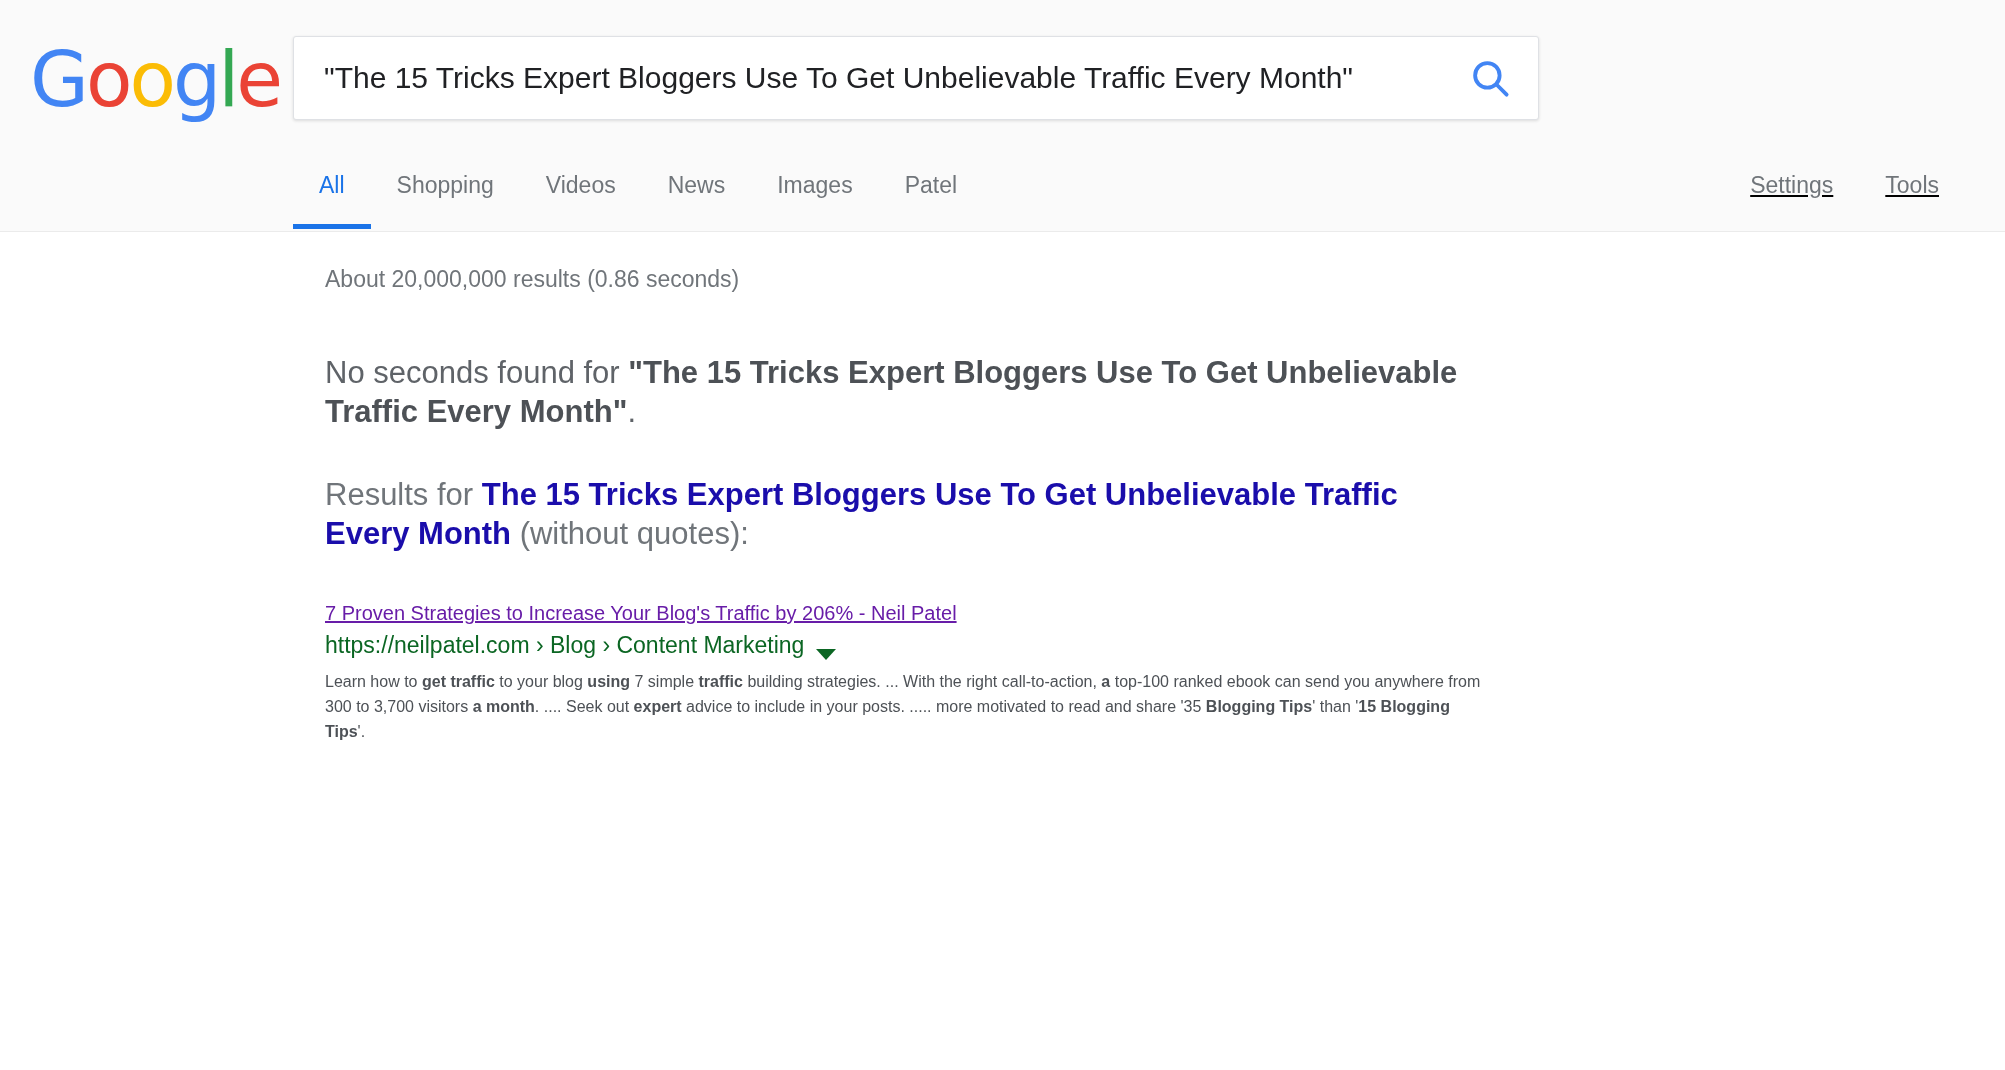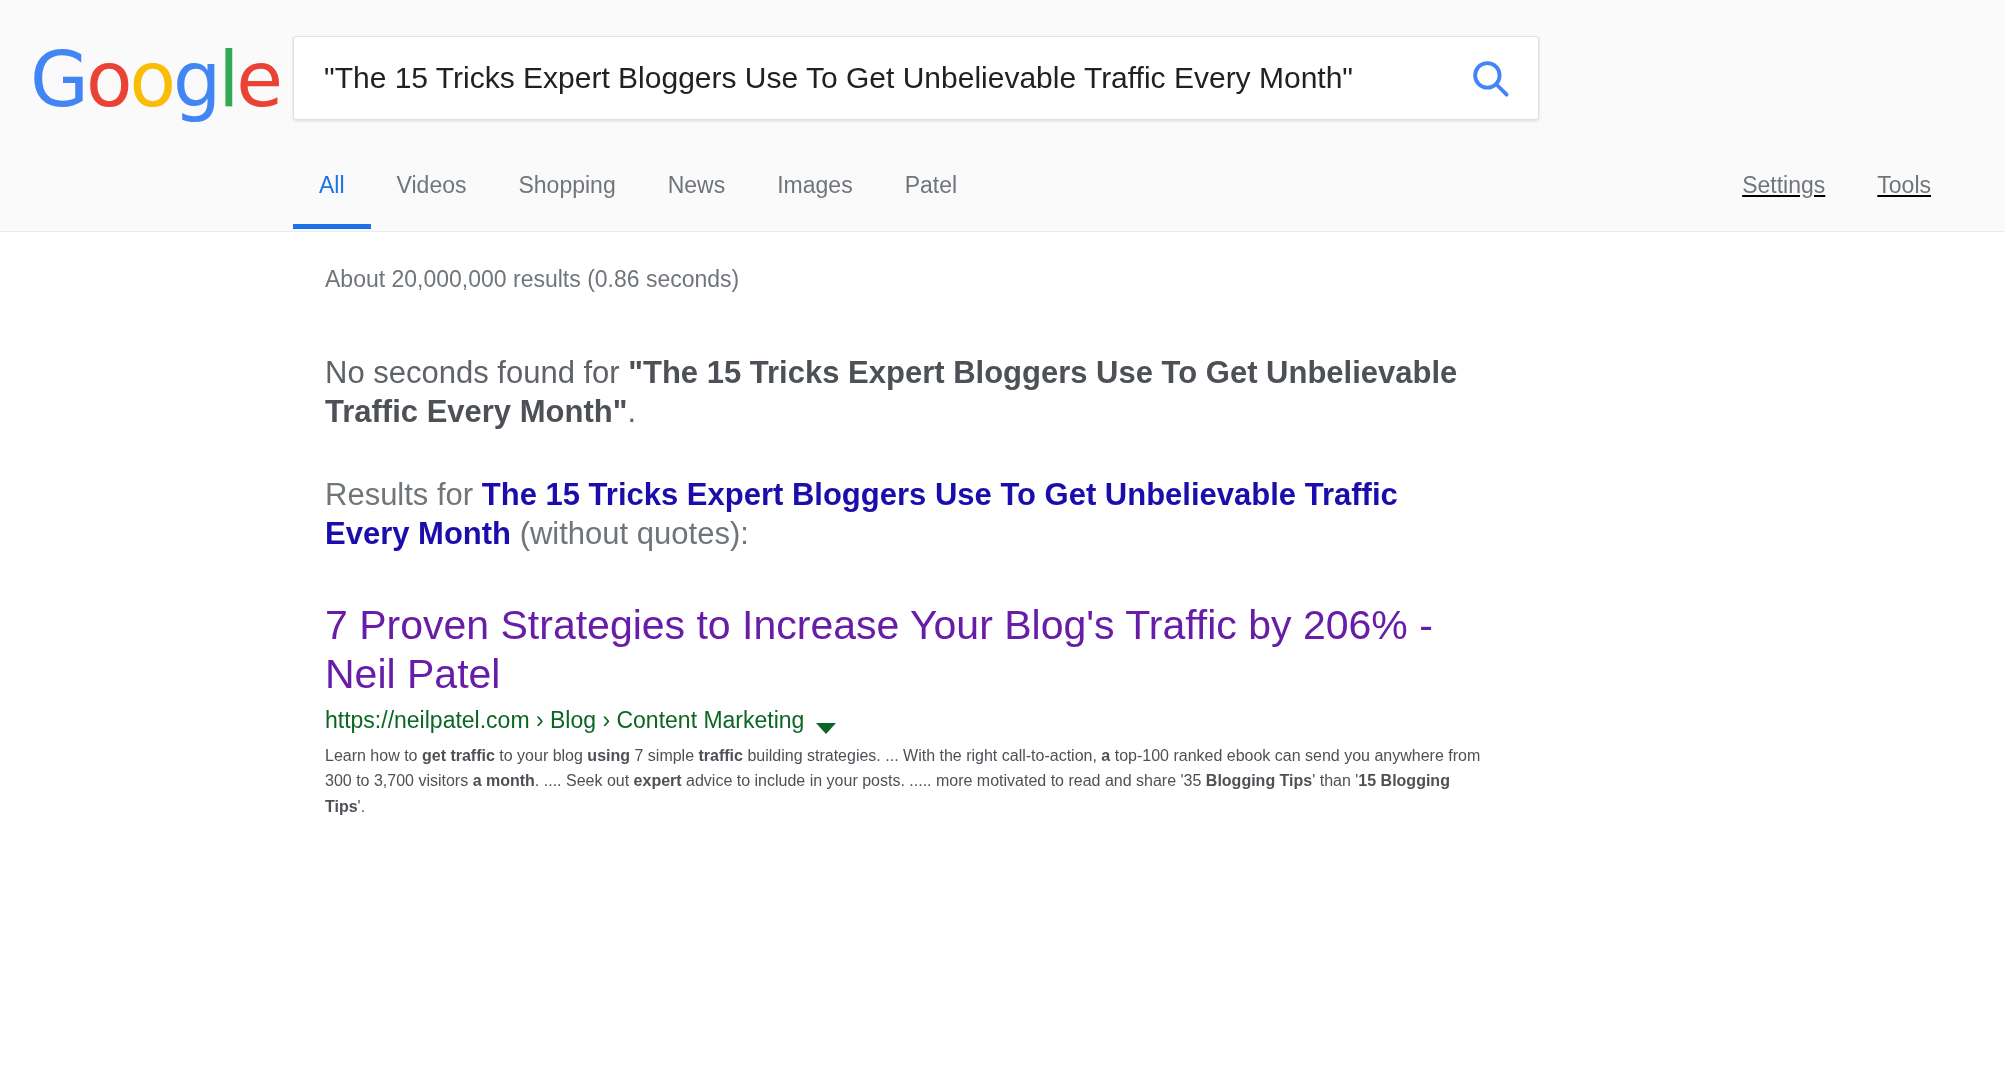--- a/index.html
+++ b/index.html
@@ -81,21 +81,21 @@
     border: none;
     cursor: pointer;
     padding: 0;
   }
   .search-btn svg { display: block; }
 
   
   .nav {
     position: absolute;
     left: 0;
-    right: 8px;
+    right: 0;
     bottom: 0;
     height: 74px;
     display: flex;
     align-items: flex-start;
     padding-left: 293px;
     padding-right: 40px;
     box-sizing: border-box;
   }
   .nav-left { display: flex; }
   .nav-right { display: flex; margin-left: auto; text-decoration: underline; }
@@ -155,25 +155,26 @@
     color: #1a0dab;
     cursor: pointer;
   }
 
   
   .result {
     margin-top: 48px;
     max-width: 1160px;
   }
   .result-title {
-    font-size: 41px;
+    font-size: 20px;
     line-height: 1.2;
     color: #681da8;
     cursor: pointer;
     font-family: "Liberation Sans", sans-serif;
+    text-decoration: underline;
   }
   .result-url-row {
     display: flex;
     align-items: flex-end;
     margin-top: 7px;
   }
   .result-url {
     font-size: 23px;
     color: #0b6623;
     line-height: 1.2;
@@ -214,22 +215,22 @@
           <circle cx="10.5" cy="10.5" r="7"></circle>
           <line x1="16" y1="16" x2="21.5" y2="21.5"></line>
         </svg>
       </span>
     </button>
   </div>
 
   <div class="nav">
     <div class="nav-left">
       <div class="nav-item active">All</div>
+      <div class="nav-item">Shopping</div>
       <div class="nav-item">Videos</div>
-      <div class="nav-item">Shopping</div>
       <div class="nav-item">News</div>
       <div class="nav-item">Images</div>
       <div class="nav-item">Patel</div>
     </div>
     <div class="nav-right">
       <div class="nav-item">Settings</div>
       <div class="nav-item">Tools</div>
     </div>
   </div>
 </div>

